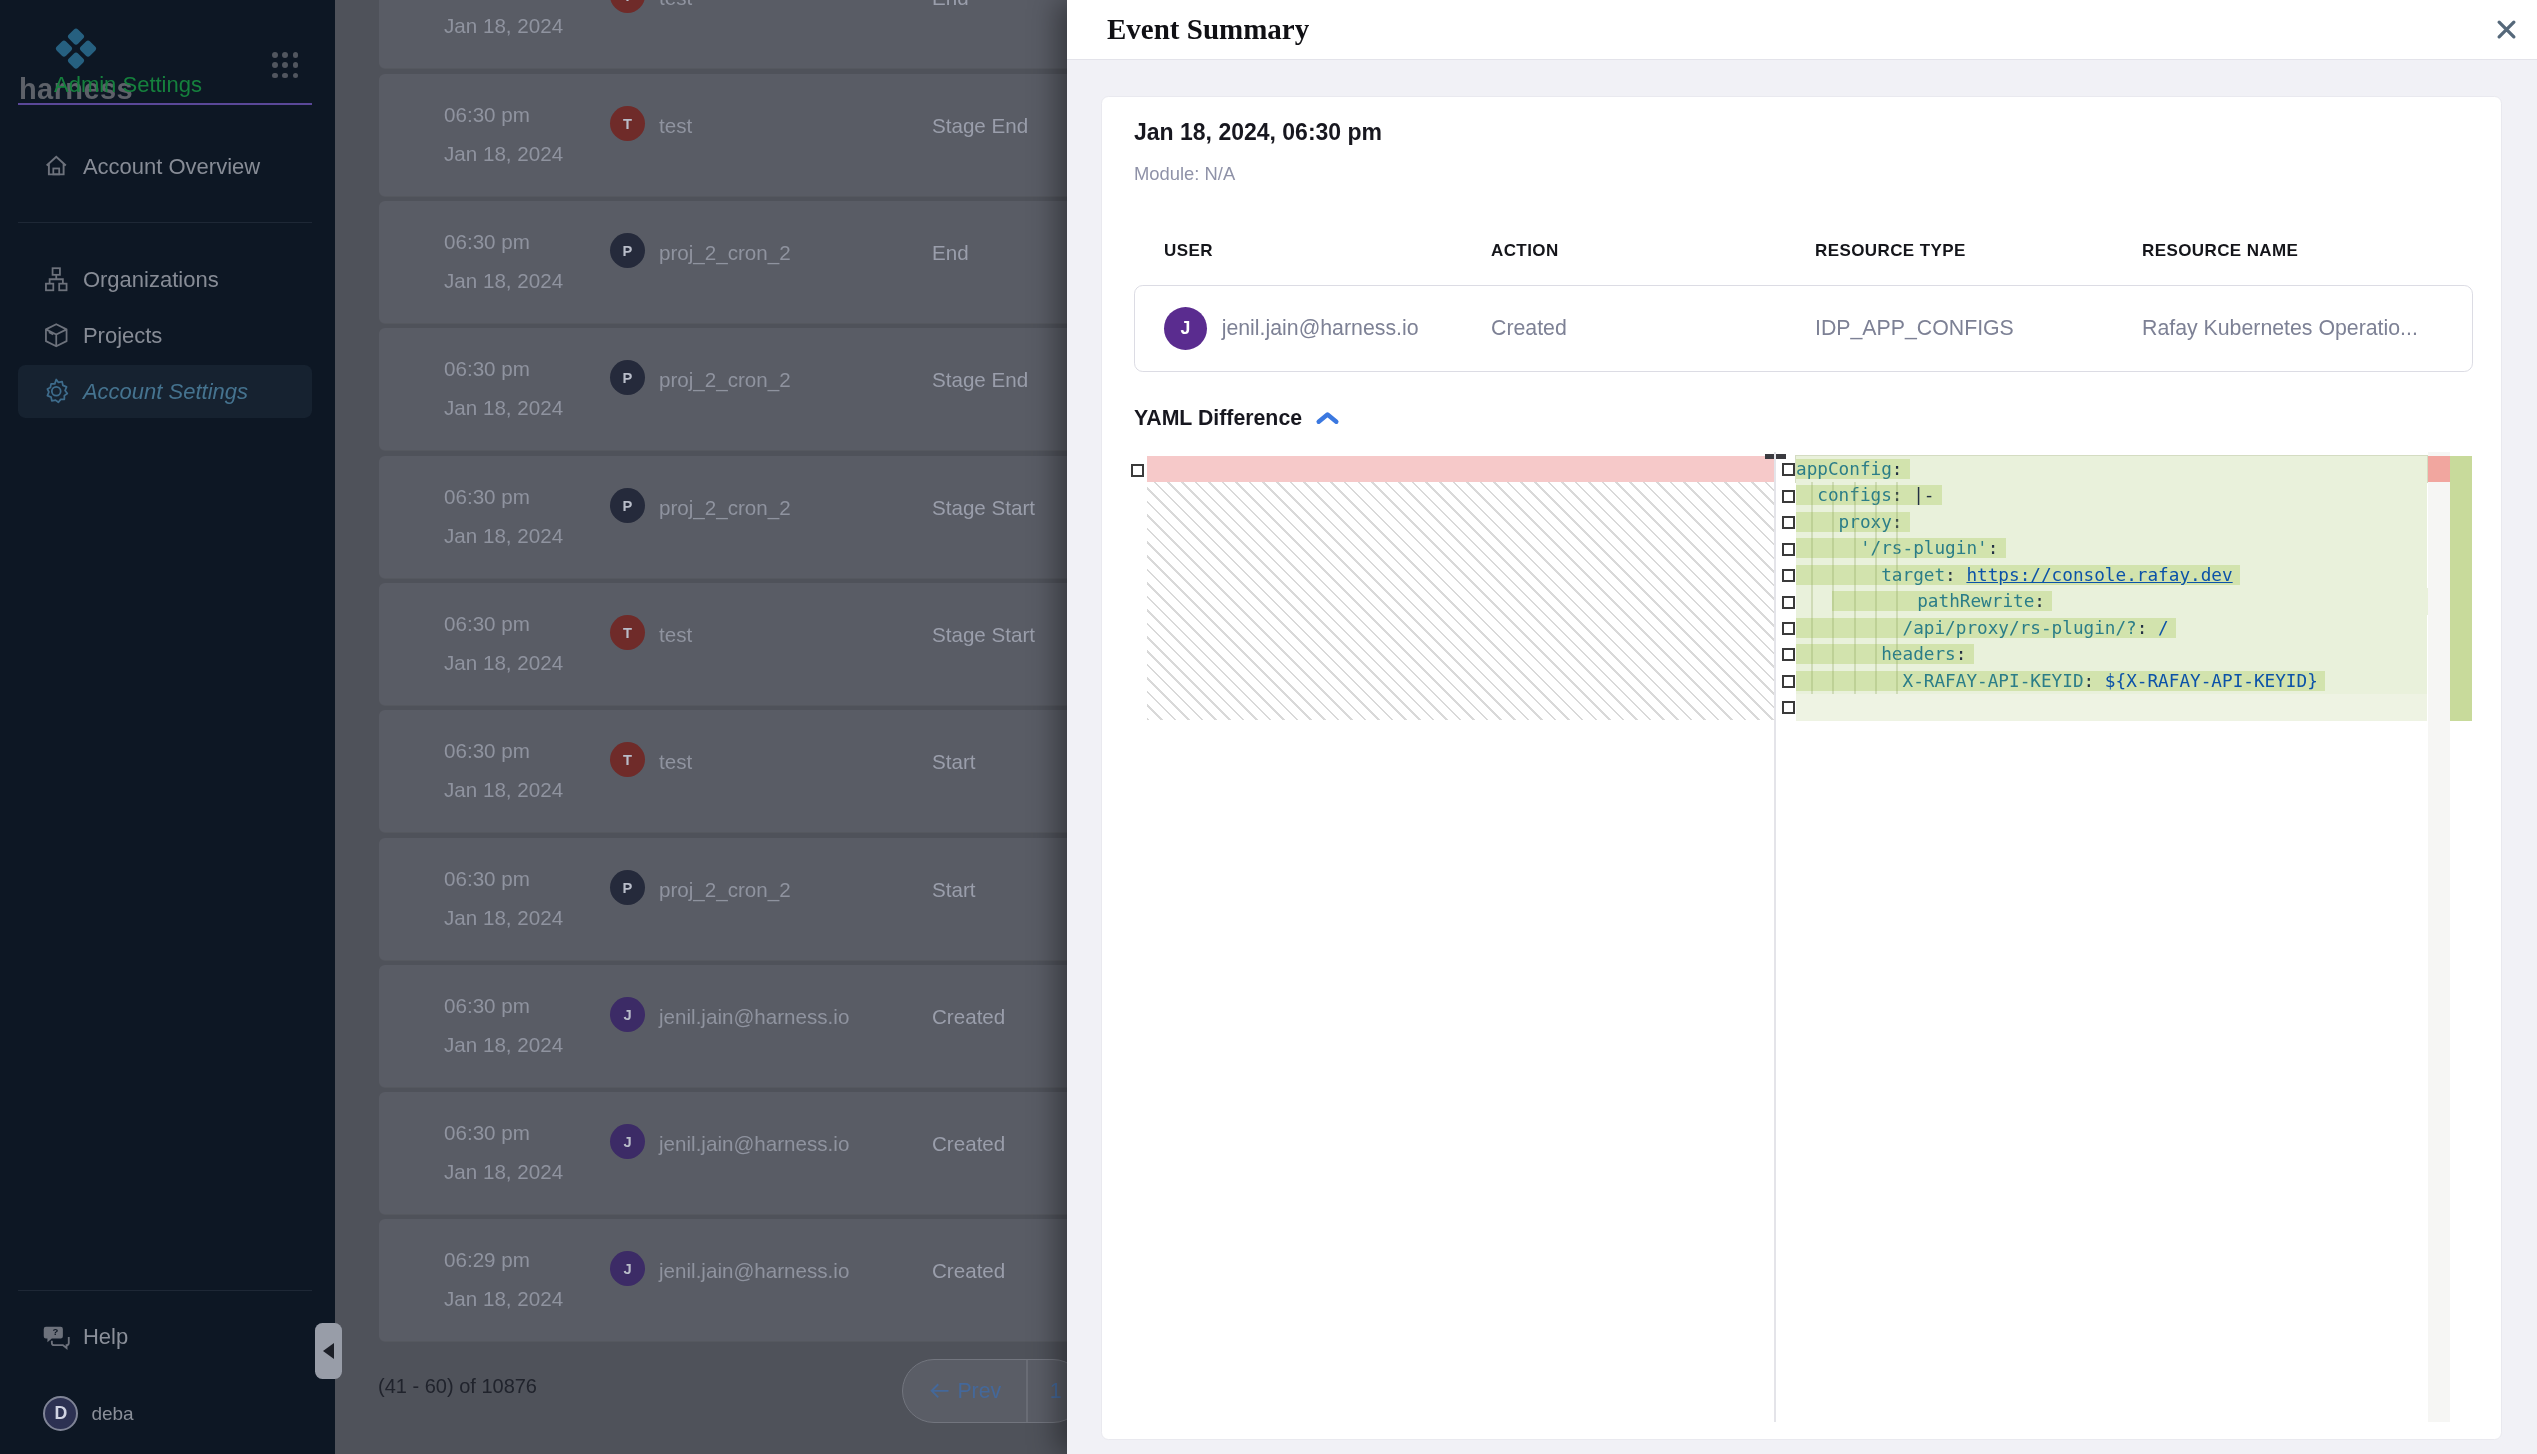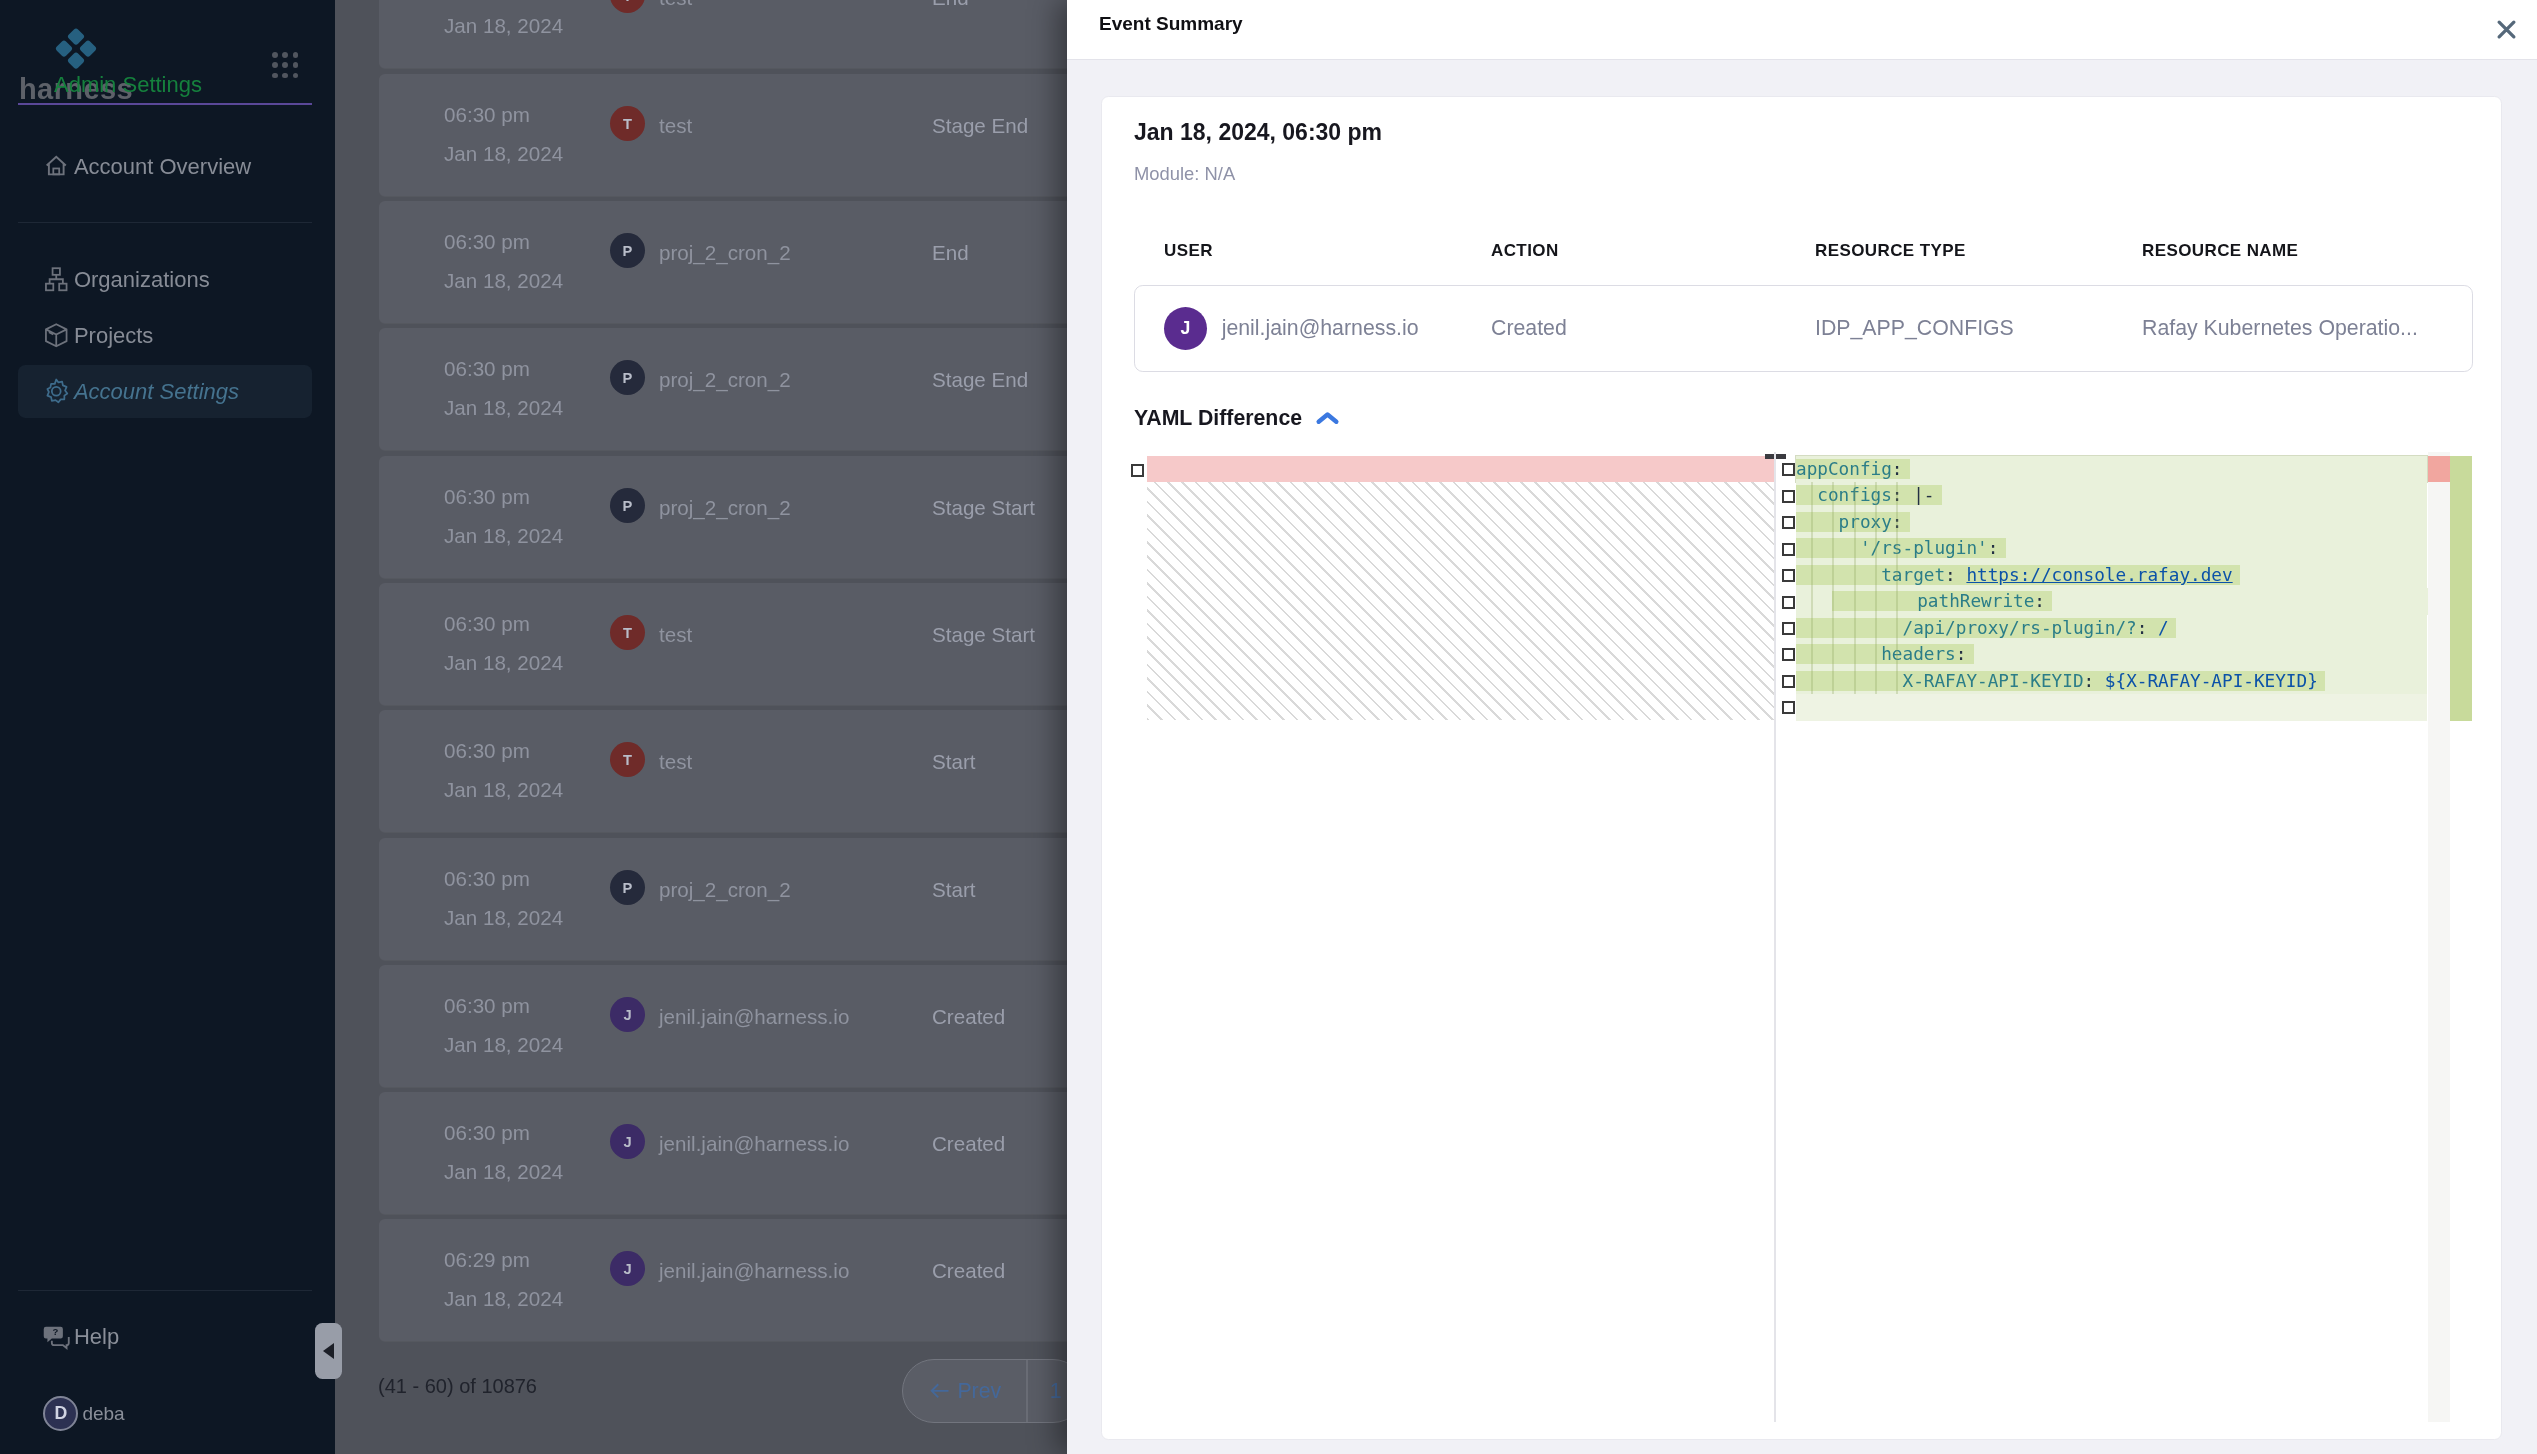--- a/index.html
+++ b/index.html
@@ -10,21 +10,21 @@
   .sidebar{position:absolute;left:0;top:0;width:335px;height:1454px;background:#0d1724;z-index:2;}
   .logo-row{position:absolute;left:19px;top:34px;display:flex;align-items:center;gap:7.4px;flex-direction:column;}
   .logo-knot{width:32px;height:32px;transform:rotate(45deg);display:grid;grid-template-columns:13.2px 13.2px;grid-template-rows:13.2px 13.2px;gap:3.7px;}
   .logo-knot span{background:#266080;border-radius:2.9px;display:block;}
   .logo-text{font-size:29px;font-weight:700;color:#5d6169;letter-spacing:0.4px;}
   .grid-icon{position:absolute;left:272px;top:52px;display:grid;grid-template-columns:repeat(3,5.9px);grid-template-rows:repeat(3,5.9px);gap:4.4px;}
   .grid-icon i{background:#51565f;border-radius:50%;}
   .subtitle{position:absolute;left:54px;top:72px;font-size:22px;color:#15803d;font-weight:500;}
   .purple-rule{position:absolute;left:18.4px;top:103px;width:294px;height:2.2px;background:#5a4898;}
   .nav-divider{position:absolute;left:18.4px;width:294px;height:0.7px;background:#1e2836;}
-  .nav-item{position:absolute;left:18.4px;width:294px;height:53px;display:flex;align-items:center;gap:4px;padding-left:25px;box-sizing:border-box;border-radius:7.4px;color:#878c96;font-size:22px;cursor:pointer;}
+  .nav-item{position:absolute;left:18.4px;width:294px;height:53px;display:flex;align-items:center;gap:13px;padding-left:25px;box-sizing:border-box;border-radius:7.4px;color:#878c96;font-size:22px;cursor:pointer;}
   .nav-item .ic{width:26.5px;height:26.5px;flex:0 0 26.5px;color:#6d727c;}
   .nav-item.active{background:#162230;color:#45738f;}
   .nav-item.active .ic{color:#3e6c8c;}
   .sb-bottom-label{font-size:22px;color:#8a8f99;}
   .user-avatar{width:35px;height:35px;border-radius:50%;background:#2c3152;border:2.2px solid #7f8496;box-sizing:border-box;color:#d0d3e2;font-size:17.7px;font-weight:700;display:flex;align-items:center;justify-content:center;}
   .collapse-handle{position:absolute;left:315px;top:1323px;width:26.5px;height:56px;background:#989da8;border-radius:7.4px;z-index:3;display:flex;align-items:center;justify-content:center;}
   .collapse-handle .tri{width:0;height:0;border-top:8px solid transparent;border-bottom:8px solid transparent;border-right:11.8px solid #1c1f27;}
 
   
   .content{position:absolute;left:335px;top:0;width:2203px;height:1454px;background:#4f525a;overflow:hidden;}
@@ -36,21 +36,21 @@
   .audit-action{position:absolute;left:553px;top:40px;font-size:20.6px;color:#9a9eab;}
   .page-range{position:absolute;left:43px;top:1375px;font-size:20px;color:#20232c;font-weight:500;}
   .pager{position:absolute;left:567px;top:1359px;height:62px;min-width:177px;background:#5a5d66;border:1.5px solid #72757e;border-radius:32px;display:flex;align-items:center;overflow:hidden;}
   .pager .prev{display:flex;align-items:center;gap:7.4px;color:#44689a;font-size:21.3px;padding:0 25px;cursor:pointer;}
   .pager .vsep{width:1.5px;height:62px;background:#6a6d76;}
   .pager .pnum{color:#44689a;font-size:21.3px;padding:0 22px;cursor:pointer;}
 
   
   .drawer{position:absolute;left:1067px;top:0;width:1470px;height:1454px;background:#f1f1f6;z-index:5;box-shadow:-10.3px 0 26.5px rgba(0,0,0,.38);}
   .drawer-header{position:absolute;left:0;top:0;width:100%;height:59px;background:#ffffff;border-bottom:0.7px solid #e3e3ea;}
-  .drawer-title{position:absolute;left:32px;top:13.2px;font-size:19px;font-weight:700;color:#101014;}
+  .drawer-title{position:absolute;left:40px;top:13.2px;font-size:29px;font-weight:700;color:#101014;font-family:Liberation Serif, serif;}
   .close-btn{position:absolute;right:16px;top:14.7px;width:29px;height:29px;display:flex;align-items:center;justify-content:center;cursor:pointer;}
   .card{position:absolute;left:34px;top:96px;width:1401px;height:1344px;background:#ffffff;border:0.7px solid #e9e9ef;border-radius:7.4px;box-sizing:border-box;}
   .ev-date{position:absolute;left:32px;top:22px;font-size:23px;font-weight:700;color:#17171f;}
   .ev-module{position:absolute;left:32px;top:66px;font-size:18.4px;color:#8f92a8;}
   .cols-head{position:absolute;left:62px;top:144px;right:44px;display:grid;grid-template-columns:327px 324px 327px auto;font-size:17px;font-weight:700;color:#14151a;letter-spacing:0.4px;}
   .rec-box{position:absolute;left:32px;top:188px;width:1339px;height:87px;border:0.7px solid #dcdce4;border-radius:8.8px;box-sizing:border-box;display:grid;grid-template-columns:327px 324px 327px auto;align-items:center;padding-left:29px;}
   .rec-user{display:flex;align-items:center;gap:14.7px;}
   .rec-avatar{width:43px;height:43px;border-radius:50%;background:#5a2c8f;color:#fff;font-size:17.7px;font-weight:700;display:flex;align-items:center;justify-content:center;}
   .rec-text{font-size:21.3px;color:#7d8195;}
   .yaml-row{position:absolute;left:32px;top:309px;display:flex;align-items:center;gap:13.2px;cursor:pointer;}

